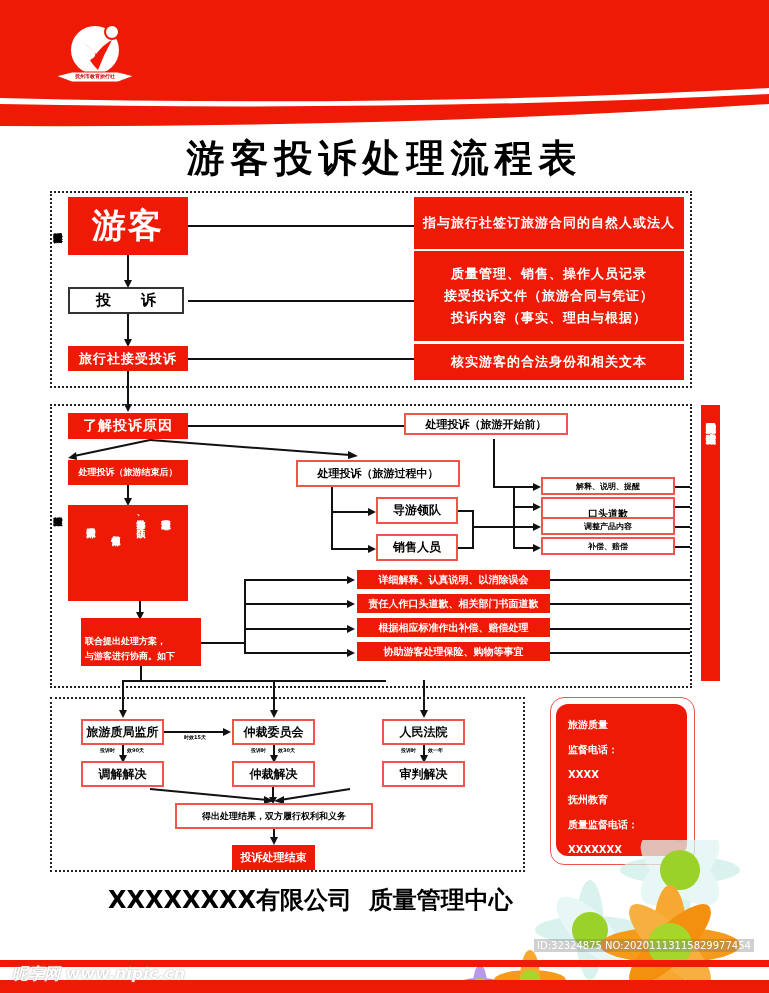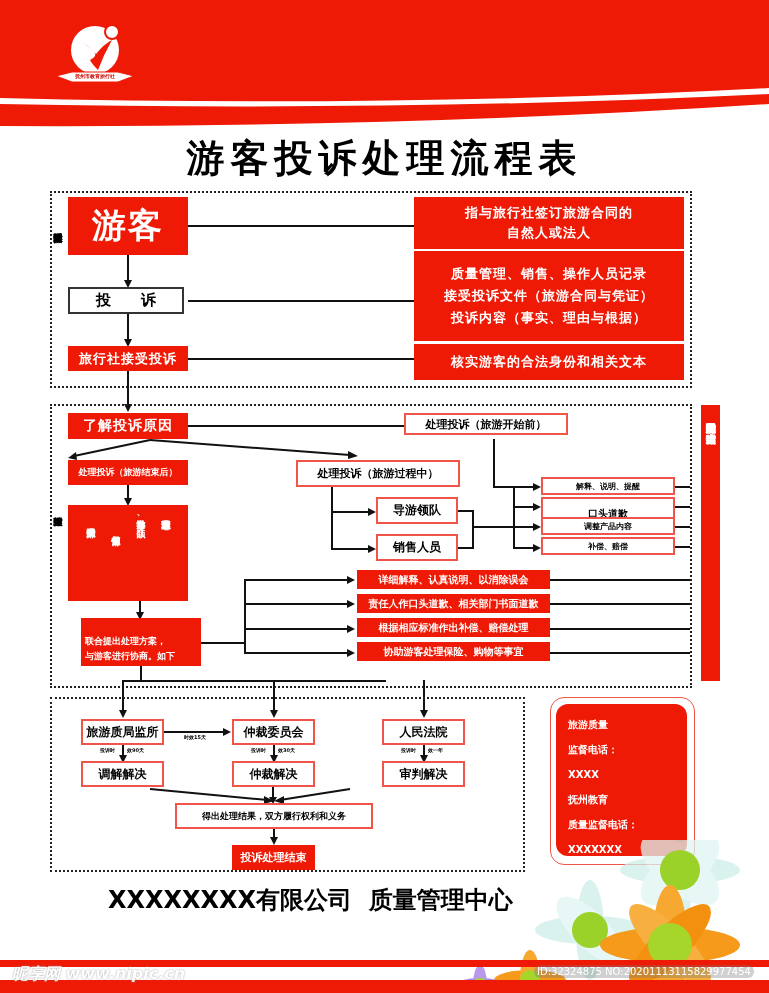--- a/index.html
+++ b/index.html
@@ -51,21 +51,21 @@
 <div class="arrow-d" style="left:124px;top:339px;"></div>
 
 <div class="abs red center bold" style="left:68px;top:346px;width:120px;height:25px;font-size:13px;letter-spacing:1px;">旅行社接受投诉</div>
 <div class="line-v" style="left:127px;top:371px;height:37px;"></div>
 <div class="arrow-d" style="left:124px;top:404px;"></div>
 
 <div class="line-h" style="left:188px;top:225px;width:226px;"></div>
 <div class="line-h" style="left:188px;top:300px;width:226px;"></div>
 <div class="line-h" style="left:188px;top:358px;width:226px;"></div>
 
-<div class="abs red center bold" style="left:414px;top:197px;width:270px;height:52px;flex-direction:column;font-size:13px;line-height:20px;letter-spacing:1px;">
+<div class="abs red center bold" style="left:414px;top:197px;width:270px;height:52px;flex-direction:row;font-size:13px;line-height:20px;letter-spacing:1px;">
   <span>指与旅行社签订旅游合同的</span>
   <span>自然人或法人</span>
 </div>
 <div class="abs red center bold" style="left:414px;top:251px;width:270px;height:90px;flex-direction:column;font-size:13px;line-height:22px;letter-spacing:1px;">
   <span>质量管理、销售、操作人员记录</span>
   <span>接受投诉文件（旅游合同与凭证）</span>
   <span>投诉内容（事实、理由与根据）</span>
 </div>
 <div class="abs red center bold" style="left:414px;top:344px;width:270px;height:36px;font-size:13px;letter-spacing:1px;">核实游客的合法身份和相关文本</div>
 
@@ -248,13 +248,13 @@
   <ellipse cx="40" cy="145" rx="24" ry="7" fill="#a984e0"></ellipse>
   <ellipse cx="40" cy="145" rx="7" ry="20" fill="#b898ea"></ellipse>
   <circle cx="40" cy="145" r="7" fill="#a6d62a"></circle>
 </svg>
 
 <div class="abs" style="left:108px;top:884px;font-size:24px;font-weight:bold;white-space:pre;">XXXXXXXX有限公司  质量管理中心</div>
 
 <div class="abs" style="left:0;top:960px;width:769px;height:7px;background:#ee1a06;"></div>
 <div class="abs" style="left:0;top:980px;width:769px;height:13px;background:#ee1a06;"></div>
 <div class="abs" style="left:12px;top:964px;font-size:16px;font-weight:bold;font-style:italic;color:#ffffff;opacity:0.85;text-shadow:0 0 2px #888;">昵享网 www.nipic.cn</div>
-<div class="abs" style="left:534px;top:965px;font-size:10px;color:#ffffff;background:rgba(120,120,120,0.35);padding:1px 3px;border-radius:6px;">ID:32324875 NO:20201113115829977454</div>
+<div class="abs" style="left:534px;top:939px;font-size:10px;color:#ffffff;background:rgba(120,120,120,0.35);padding:1px 3px;">ID:32324875 NO:20201113115829977454</div>
 
 </body></html>

